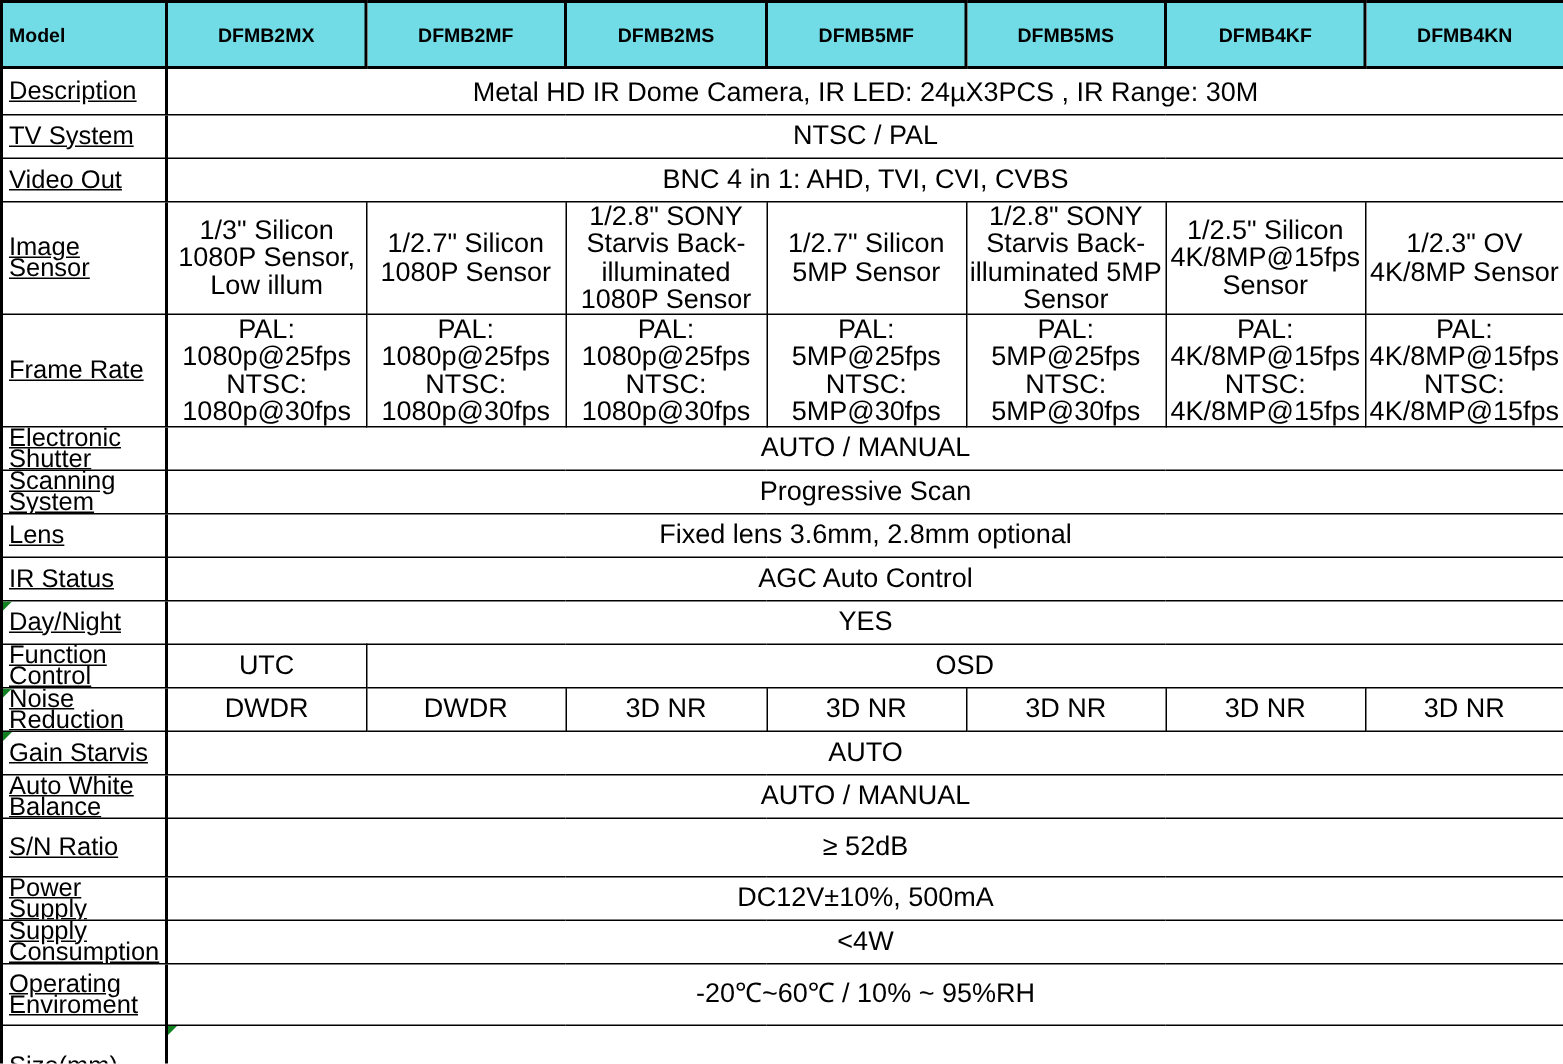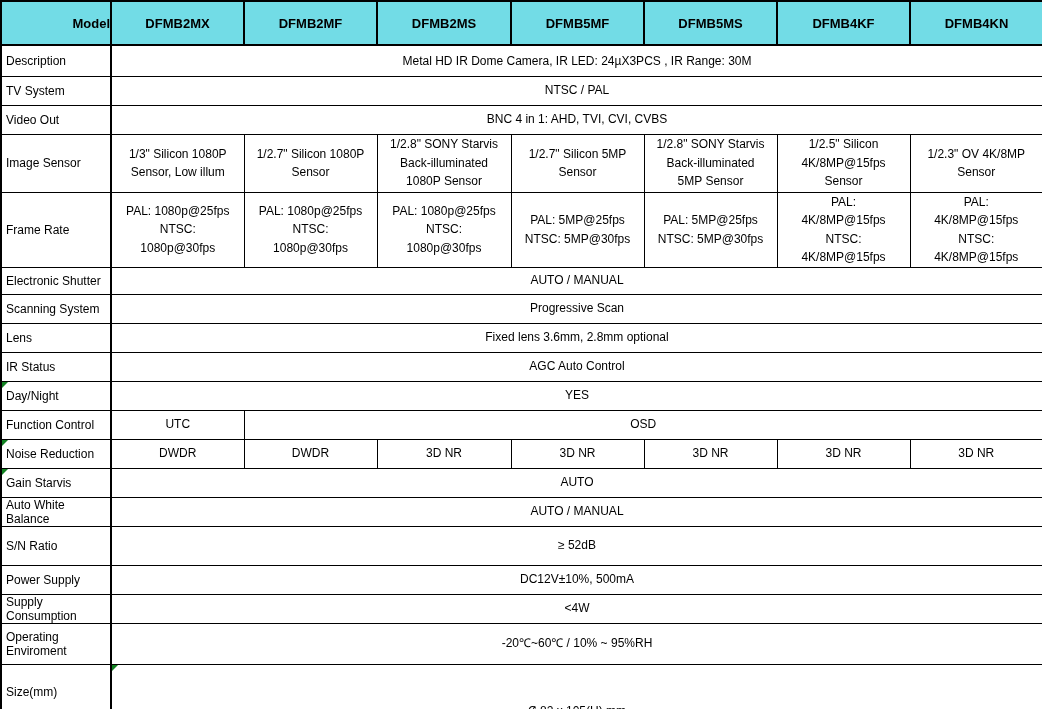--- a/index.html
+++ b/index.html
@@ -19,38 +19,39 @@
     padding:0;
   }
   tr.hdr th{
     background:#72DCE6;
     border:2px solid #000;
     font-size:13px;
     font-weight:bold;
     text-align:center;
   }
   tr.hdr th.corner{
-    text-align:right;
+    text-align:left;
     padding-left:4px;
   }
   th.label{
     text-align:left;
     font-weight:normal;
-    font-size:12px;
+    font-size:17px;
     line-height:14px;
     padding:0 1px 0 4px;
     border-right:2px solid #000;
     position:relative;
+    text-decoration:underline;
   }
   td.val{
     text-align:center;
-    font-size:12px;
+    font-size:18px;
     line-height:18.5px;
     white-space:pre-line;
-    padding:0 10px;
+    padding:0 0;
     position:relative;
   }
   .tri{
     position:absolute;
     top:0;left:0;
     width:0;height:0;
     border-top:6px solid #118121;
     border-right:6px solid transparent;
   }
 </style>

